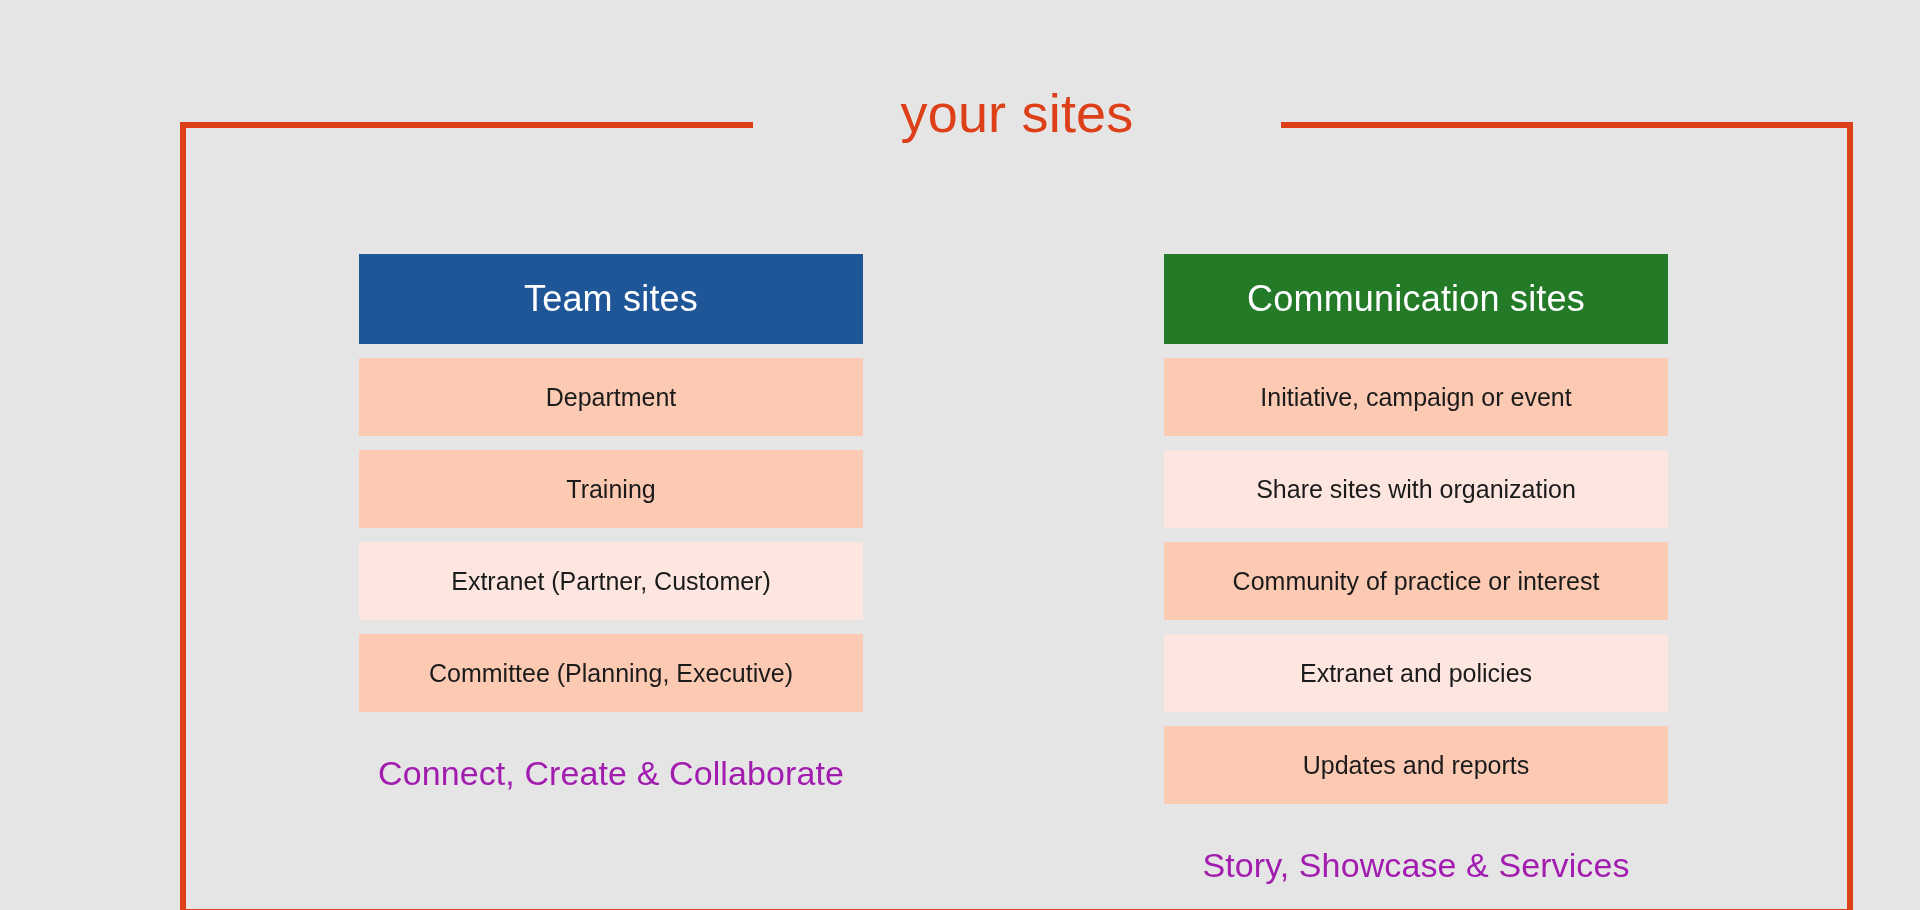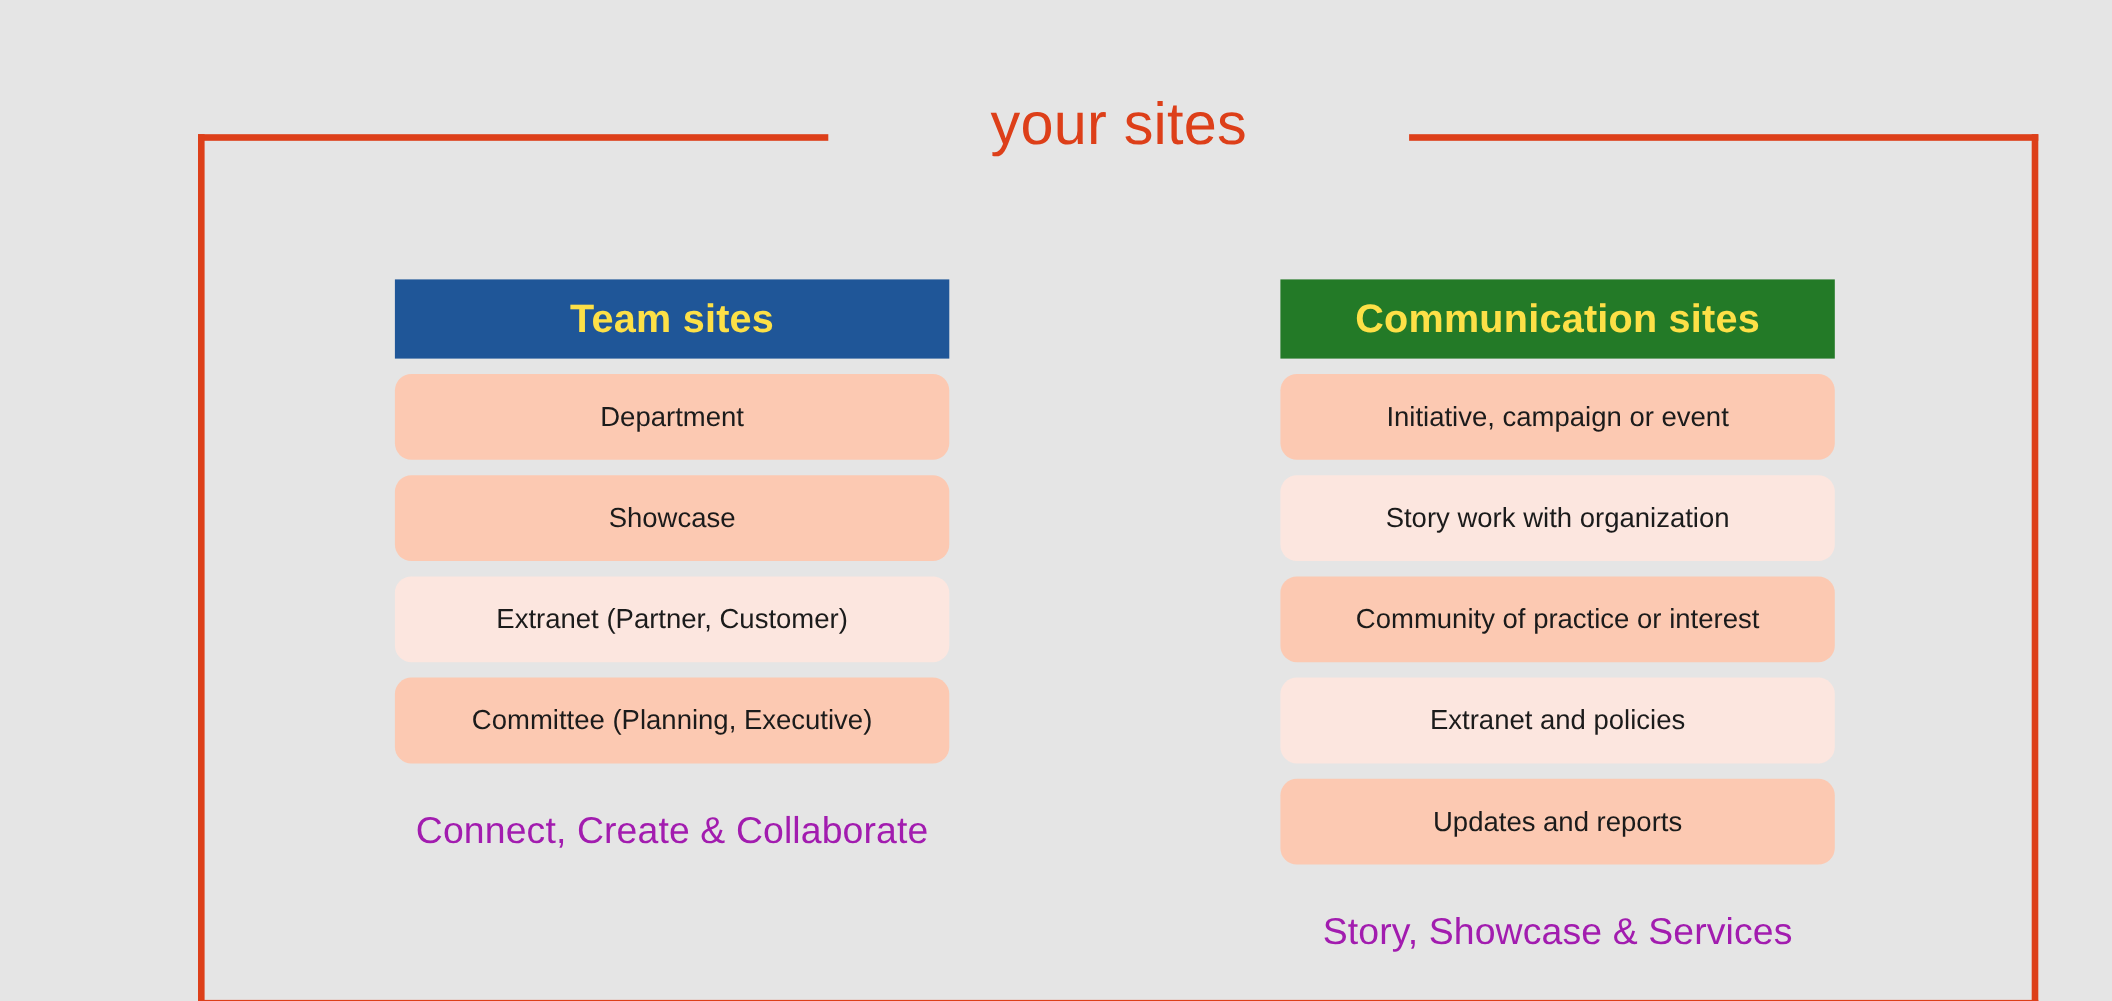--- a/index.html
+++ b/index.html
@@ -87,46 +87,45 @@
 
   .column {
     position: absolute;
     top: 0;
     width: 532px;
   }
   .column.left  { left: 151px;  }
   .column.right { left: 956px;  }
 
   .col-header {
-    height: 72px;
+    height: 90px;
     display: flex;
     align-items: center;
     justify-content: center;
     font-size: 36px;
-    font-weight: 700;
-    color: #fde047;
+    font-weight: 400;
+    color: #ffffff;
     letter-spacing: 0.2px;
     margin-bottom: 2px;
   }
   .col-header.blue  { background: #1f5698; }
   .col-header.green { background: #237a27; }
 
   .col-row {
     height: 78px;
     display: flex;
     align-items: center;
     justify-content: center;
     font-size: 25px;
     font-weight: 400;
     color: #1b1b1b;
     margin-bottom: 2px;
     padding: 0 10px;
     text-align: center;
     white-space: nowrap;
-    border-radius: 15px;
   }
   .col-row.shade-dark  { background: #fcc9b2; }
   .col-row.shade-light { background: #fce6df; }
 
   .col-caption {
     margin-top: 42px;
     text-align: center;
     font-size: 34px;
     font-weight: 400;
     color: #a21caf;
@@ -145,30 +144,30 @@
   <div class="frame-right"></div>
   <div class="frame-bottom"></div>
 
   <div class="diagram-title">your sites</div>
 
   <div class="columns">
 
     <div class="column left">
       <div class="col-header blue">Team sites</div>
       <div class="col-row shade-dark">Department</div>
-      <div class="col-row shade-dark">Showcase</div>
+      <div class="col-row shade-dark">Training</div>
       <div class="col-row shade-light">Extranet (Partner, Customer)</div>
       <div class="col-row shade-dark">Committee (Planning, Executive)</div>
       <div class="col-caption">Connect, Create &amp; Collaborate</div>
     </div>
 
     <div class="column right">
       <div class="col-header green">Communication sites</div>
       <div class="col-row shade-dark">Initiative, campaign or event</div>
-      <div class="col-row shade-light">Story work with organization</div>
+      <div class="col-row shade-light">Share sites with organization</div>
       <div class="col-row shade-dark">Community of practice or interest</div>
       <div class="col-row shade-light">Extranet and policies</div>
       <div class="col-row shade-dark">Updates and reports</div>
       <div class="col-caption">Story, Showcase &amp; Services</div>
     </div>
 
   </div>
 </div>
 
 </body></html>

